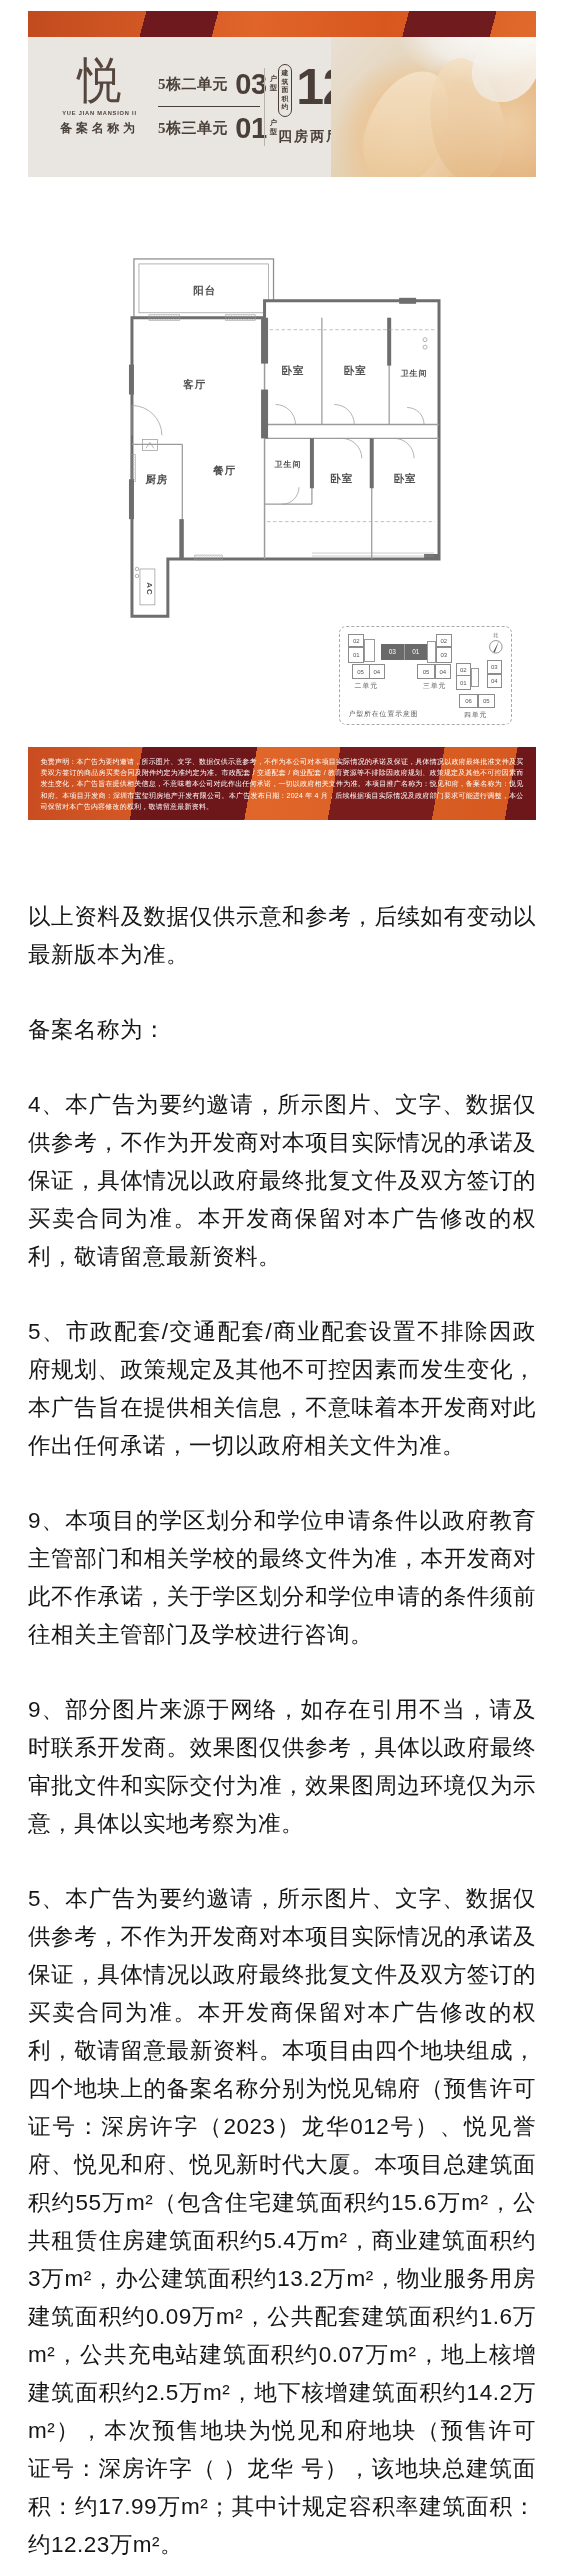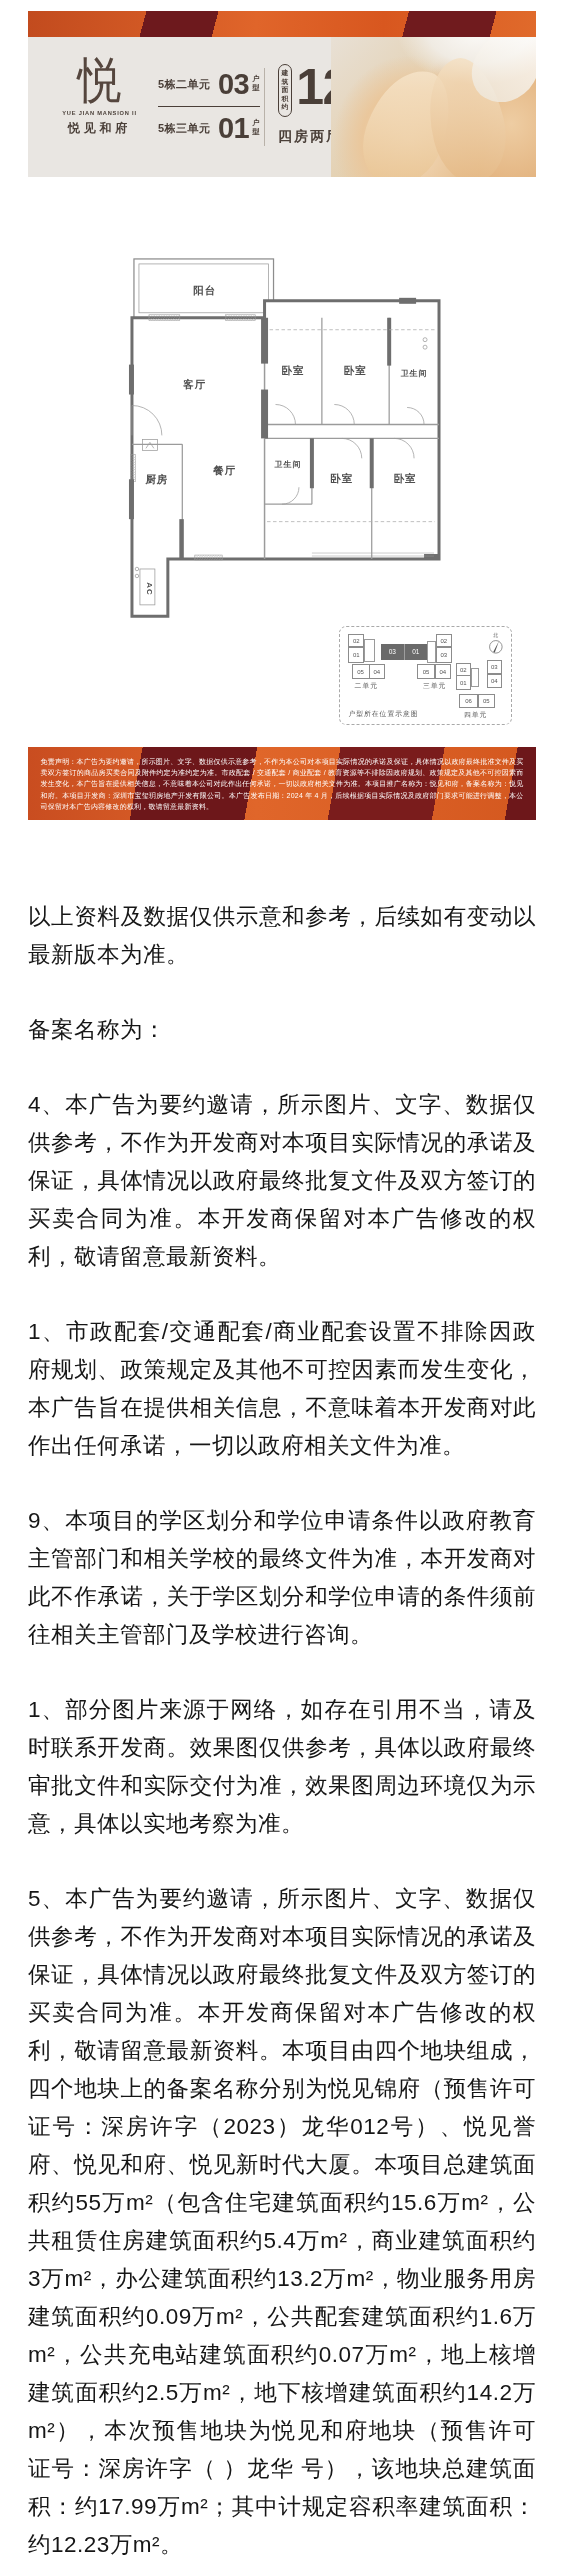--- a/index.html
+++ b/index.html
@@ -21,21 +21,21 @@
     margin:0 28px;height:140px;background:#e9e6e2;position:relative;overflow:hidden;
     color:#4a3f38;
   }
   .logo{position:absolute;left:27px;top:21px;width:89px;text-align:center;}
   .logo-mark{font-size:44px;line-height:1.0;font-weight:400;color:#55463e;transform:scaleY(1.12);}
   .logo-en{margin-top:8.4px;font-size:5.7px;letter-spacing:0.8px;font-weight:700;color:#4a3f38;}
   .logo-cn{margin-top:4.2px;font-size:12px;letter-spacing:3.7px;font-weight:600;color:#4a3f38;}
 
   .unit-info{position:absolute;left:130px;top:29px;width:105px;}
   .unit-row{display:flex;align-items:center;height:37px;}
-  .unit-building{font-size:11px;font-weight:700;letter-spacing:0.5px;white-space:nowrap;}
+  .unit-building{font-size:15px;font-weight:700;letter-spacing:0.5px;white-space:nowrap;font-family:Liberation Serif, serif;}
   .unit-number{font-size:29px;font-weight:600;line-height:1;margin-left:7.3px;letter-spacing:-0.5px;}
   .unit-type{width:9.4px;font-size:7.3px;line-height:1.2;margin-left:3.1px;font-weight:700;word-break:break-all;}
   .unit-divider{height:1px;background:#4a3f38;width:102px;margin:3.1px 0;}
 
   .header-vdivider{position:absolute;left:236px;top:31px;width:0.5px;height:78px;background:#b9b2a9;}
 
   .area-info{position:absolute;left:250px;top:27px;width:97px;}
   .area-top{display:flex;align-items:flex-start;}
   .area-pill{width:9px;border:1px solid #4a3f38;border-radius:7.3px;padding:4.7px 2.6px;
              font-size:6.8px;line-height:1.25;text-align:center;font-weight:600;word-break:break-all;}
@@ -104,21 +104,21 @@
 <body>
 
 <div class="page">
 
   <div class="top-banner"></div>
 
   <div class="header">
     <div class="logo">
       <div class="logo-mark">悦</div>
       <div class="logo-en">YUE JIAN MANSION II</div>
-      <div class="logo-cn">悦见和府</div>
+      <div class="logo-cn">备案名称为</div>
     </div>
 
     <div class="unit-info">
       <div class="unit-row">
         <span class="unit-building">5栋二单元</span>
         <span class="unit-number">03</span>
         <span class="unit-type">户型</span>
       </div>
       <div class="unit-divider"></div>
       <div class="unit-row">
@@ -268,20 +268,20 @@
   </div>
 
   <div class="disclaimer">
     <p>免责声明：本广告为要约邀请，所示图片、文字、数据仅供示意参考，不作为本公司对本项目实际情况的承诺及保证，具体情况以政府最终批准文件及买卖双方签订的商品房买卖合同及附件约定为准约定为准。市政配套 / 交通配套 / 商业配套 / 教育资源等不排除因政府规划、政策规定及其他不可控因素而发生变化，本广告旨在提供相关信息，不意味着本公司对此作出任何承诺，一切以政府相关文件为准。本项目推广名称为：悦见和府，备案名称为：悦见和府。本项目开发商：深圳市宝玺玥房地产开发有限公司。本广告发布日期：2024 年 4 月，后续根据项目实际情况及政府部门要求可能进行调整，本公司保留对本广告内容修改的权利，敬请留意最新资料。</p>
   </div>
 
   <div class="notes">
     <p>以上资料及数据仅供示意和参考，后续如有变动以最新版本为准。</p>
     <p>备案名称为：</p>
     <p>4、本广告为要约邀请，所示图片、文字、数据仅供参考，不作为开发商对本项目实际情况的承诺及保证，具体情况以政府最终批复文件及双方签订的买卖合同为准。本开发商保留对本广告修改的权利，敬请留意最新资料。</p>
-    <p>1、市政配套/交通配套/商业配套设置不排除因政府规划、政策规定及其他不可控因素而发生变化，本广告旨在提供相关信息，不意味着本开发商对此作出任何承诺，一切以政府相关文件为准。</p>
+    <p>5、市政配套/交通配套/商业配套设置不排除因政府规划、政策规定及其他不可控因素而发生变化，本广告旨在提供相关信息，不意味着本开发商对此作出任何承诺，一切以政府相关文件为准。</p>
     <p>9、本项目的学区划分和学位申请条件以政府教育主管部门和相关学校的最终文件为准，本开发商对此不作承诺，关于学区划分和学位申请的条件须前往相关主管部门及学校进行咨询。</p>
-    <p>1、部分图片来源于网络，如存在引用不当，请及时联系开发商。效果图仅供参考，具体以政府最终审批文件和实际交付为准，效果图周边环境仅为示意，具体以实地考察为准。</p>
+    <p>9、部分图片来源于网络，如存在引用不当，请及时联系开发商。效果图仅供参考，具体以政府最终审批文件和实际交付为准，效果图周边环境仅为示意，具体以实地考察为准。</p>
     <p>5、本广告为要约邀请，所示图片、文字、数据仅供参考，不作为开发商对本项目实际情况的承诺及保证，具体情况以政府最终批复文件及双方签订的买卖合同为准。本开发商保留对本广告修改的权利，敬请留意最新资料。本项目由四个地块组成，四个地块上的备案名称分别为悦见锦府（预售许可证号：深房许字（2023）龙华012号）、悦见誉府、悦见和府、悦见新时代大厦。本项目总建筑面积约55万m²（包含住宅建筑面积约15.6万m²，公共租赁住房建筑面积约5.4万m²，商业建筑面积约3万m²，办公建筑面积约13.2万m²，物业服务用房建筑面积约0.09万m²，公共配套建筑面积约1.6万m²，公共充电站建筑面积约0.07万m²，地上核增建筑面积约2.5万m²，地下核增建筑面积约14.2万m²），本次预售地块为悦见和府地块（预售许可证号：深房许字（ ）龙华 号），该地块总建筑面积：约17.99万m²；其中计规定容积率建筑面积：约12.23万m²。</p>
   </div>
 
 </div>
 
 
 </body></html>

